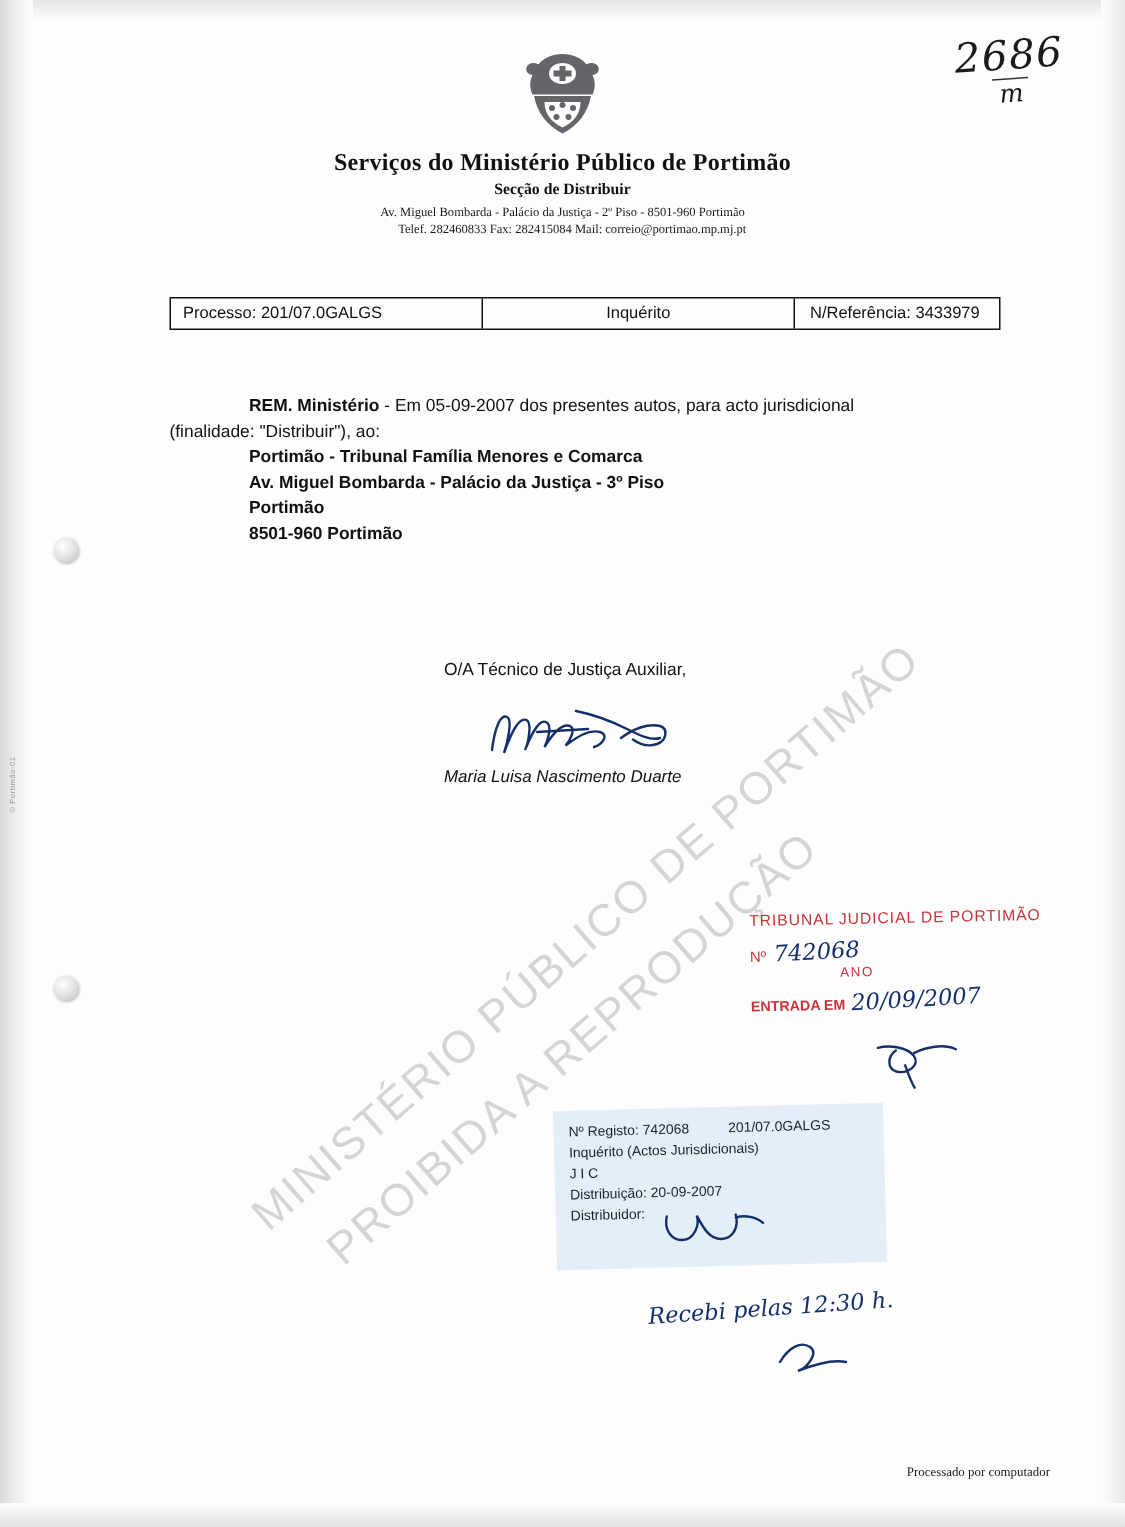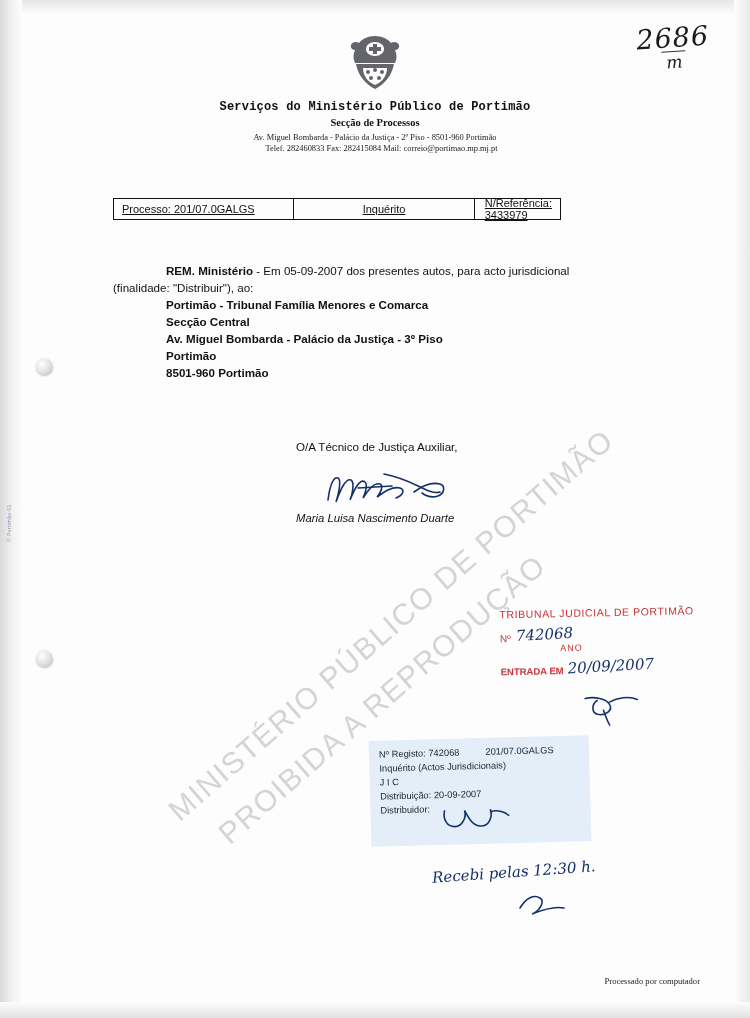--- a/index.html
+++ b/index.html
@@ -109,23 +109,23 @@
   }
 
   
   .header {
     position: absolute;
     left: 0; right: 0;
     top: 100px;
     text-align: center;
   }
   .header .org {
-    font-family: Liberation Mono, monospace;
+    font-family: Liberation Serif, serif;
     font-weight: bold;
-    font-size: 12px;
+    font-size: 16px;
     letter-spacing: 0.2px;
     color: #111;
   }
   .header .dept {
     font-family: "Liberation Serif", serif;
     font-weight: bold;
     font-size: 10.5px;
     margin-top: 3px;
     color: #111;
   }
@@ -141,27 +141,26 @@
     margin-top: 2px;
     color: #1a1a1a;
     padding-left: 13px;
   }
 
   
   .proc-table {
     position: absolute;
     left: 113px;
     top: 198px;
-    width: 448px;
+    width: 554px;
     height: 22px;
     border: 1px solid #111;
     display: flex;
     box-sizing: border-box;
     font-size: 11px;
-    text-decoration: underline;
   }
   .proc-cell {
     display: flex;
     align-items: center;
     box-sizing: border-box;
     padding: 0 8px;
     font-family: "Liberation Sans", sans-serif;
     color: #111;
   }
   .proc-cell.c1 { width: 208px; border-right: 1px solid #111; }
@@ -380,38 +379,37 @@
       <circle cx="24" cy="38" r="2"></circle>
       <circle cx="31" cy="36" r="2"></circle>
       <circle cx="38" cy="38" r="2"></circle>
       <circle cx="27" cy="44" r="2"></circle>
       <circle cx="35" cy="44" r="2"></circle>
     </g>
   </svg>
 
   <div class="header">
     <div class="org">Serviços do Ministério Público de Portimão</div>
-    <div class="dept">Secção de Processos</div>
+    <div class="dept">Secção de Distribuir</div>
     <div class="addr">Av. Miguel Bombarda - Palácio da Justiça - 2º Piso - 8501-960 Portimão</div>
     <div class="contact">Telef. 282460833   Fax: 282415084 Mail: correio@portimao.mp.mj.pt</div>
   </div>
 
   <div class="proc-table">
     <div class="proc-cell c1">Processo: 201/07.0GALGS</div>
     <div class="proc-cell c2">Inquérito</div>
     <div class="proc-cell c3">N/Referência: 3433979</div>
   </div>
 
   <div class="body-block">
     <div class="p1">
       <span class="indent"></span><b>REM. Ministério</b><span> - Em 05-09-2007 dos presentes autos, para acto jurisdicional</span>
     </div>
     <div>(finalidade: "Distribuir"), ao:</div>
     <div class="indent">Portimão - Tribunal Família Menores e Comarca</div>
-    <div class="indent">Secção Central</div>
     <div class="indent">Av. Miguel Bombarda - Palácio da Justiça - 3º Piso</div>
     <div class="indent">Portimão</div>
     <div class="indent">8501-960 Portimão</div>
   </div>
 
   <div class="signature-label">O/A Técnico de Justiça Auxiliar,</div>
 
   <svg class="sig-scribble" viewBox="0 0 160 46">
     <g fill="none" stroke="#14306b" stroke-width="1.6" stroke-linecap="round">
       <path d="M6 34 C8 18 12 10 16 12 C20 14 16 30 14 36 C19 22 24 12 29 14 C33 16 30 30 28 34 C33 22 38 12 43 16 C46 19 43 28 41 32 C46 24 52 16 58 18 C62 20 58 28 55 31 C62 26 70 20 78 22 C84 24 80 30 74 32"></path>

